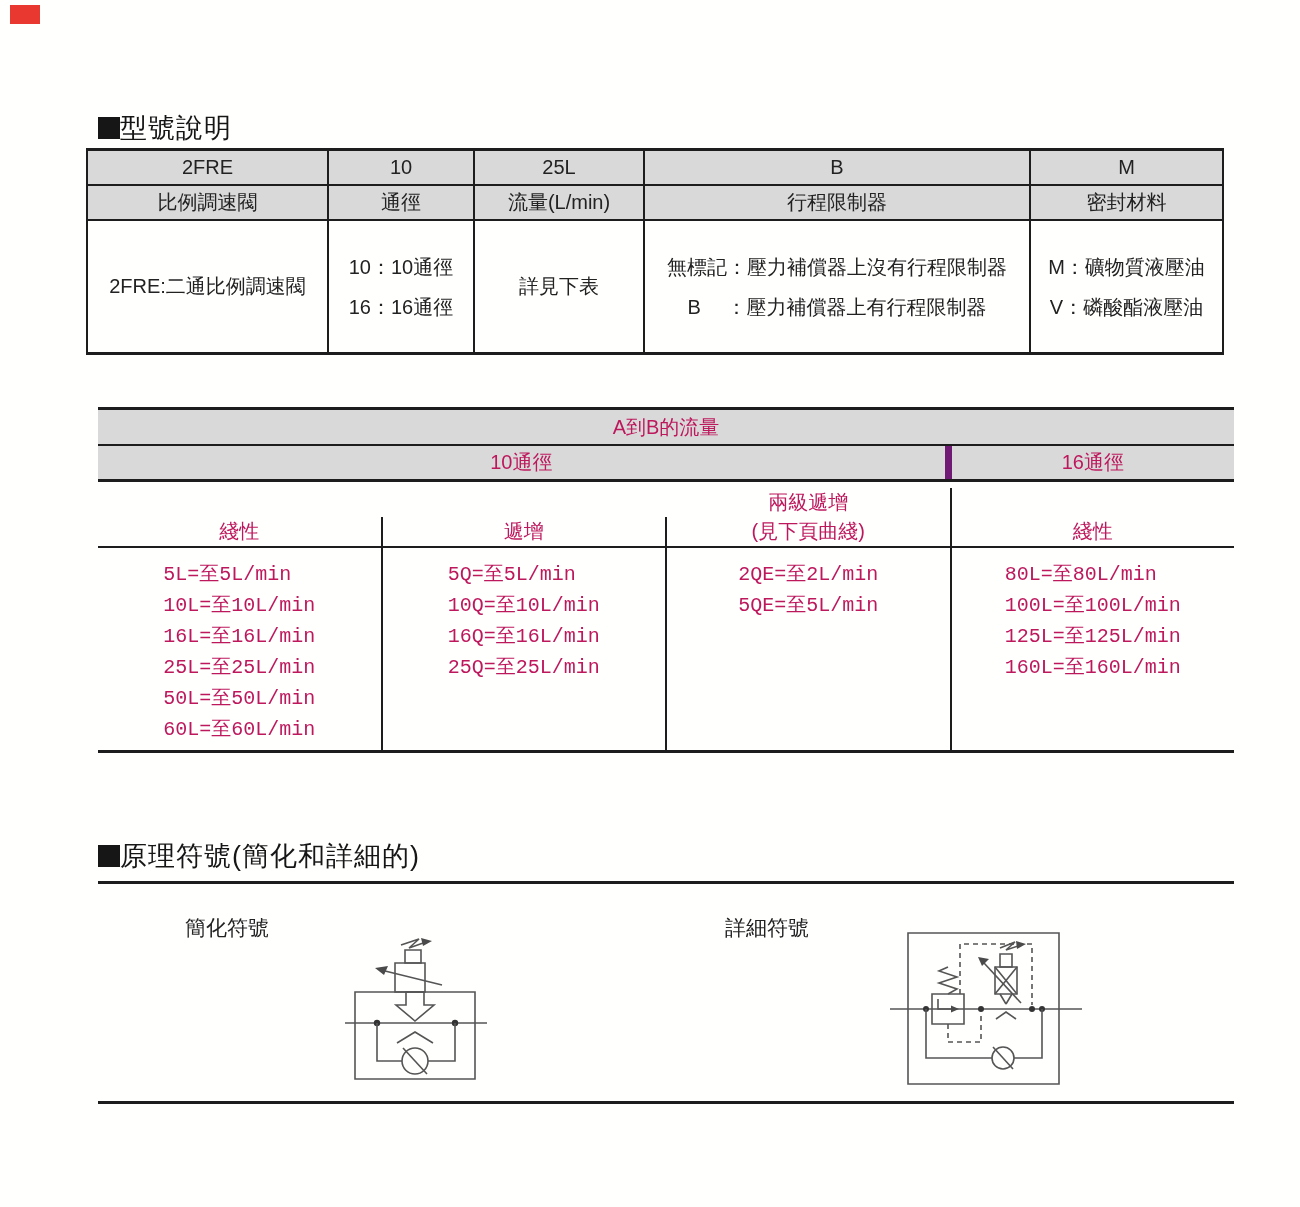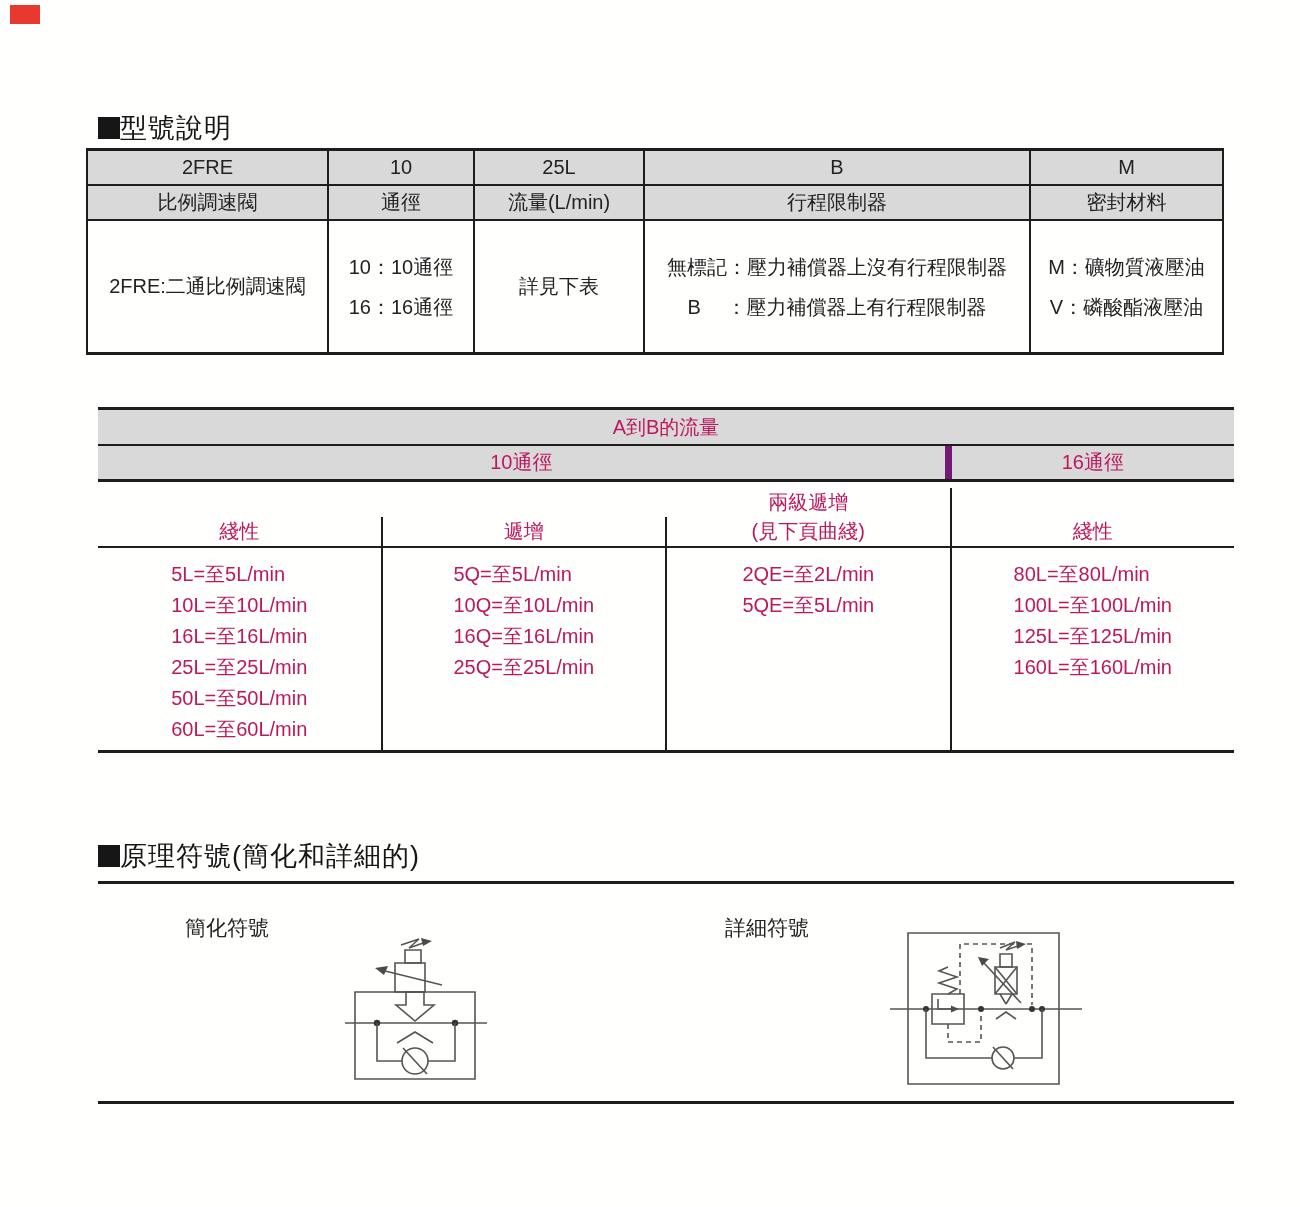--- a/index.html
+++ b/index.html
@@ -38,21 +38,21 @@
     display:flex; align-items:center; justify-content:center;
   }
   .t2 .r2 { height:33px; background:#d9d9d9; border-bottom:3px solid #1d1d1d; display:flex; }
   .t2 .r2 .g1 { width:75%; border-right:7px solid #701a75; display:flex; align-items:center; justify-content:center; }
   .t2 .r2 .g2 { width:25%; display:flex; align-items:center; justify-content:center; }
   .t2 .r3 { height:64px; border-bottom:2px solid #1d1d1d; display:flex;align-items:flex-end; }
   .t2 .r3 .c { width:25%; display:flex; flex-direction:column; align-items:center; justify-content:center; line-height:29px; }
   .t2 .r4 { height:202px; border-bottom:3px solid #1d1d1d; display:flex; }
   .t2 .r4 .c { width:25%; text-align:center; padding-top:11px; }
   .t2 .r3 .c:not(:last-child), .t2 .r4 .c:not(:last-child) { border-right:2px solid #1d1d1d; }
-  .list { display:inline-block; text-align:left; line-height:31px; }
+  .list { display:inline-block; text-align:left; line-height:31px;font-family:Liberation Mono, monospace; }
 
   
   .rule { position:absolute; left:98px; width:1136px; height:3px; background:#1d1d1d; }
   .sym-label { position:absolute; top:914px; font-size:21px; color:#222; }
   svg.sym { position:absolute; }
   svg.sym * { vector-effect:non-scaling-stroke; }
   .ln { stroke:#555; stroke-width:1.6; fill:none; }
   .lnD { stroke:#555; stroke-width:1.6; fill:none; stroke-dasharray:5 4; }
   .fl { fill:#4a4a4a; stroke:none; }
   .dot { fill:#333; stroke:none; }

